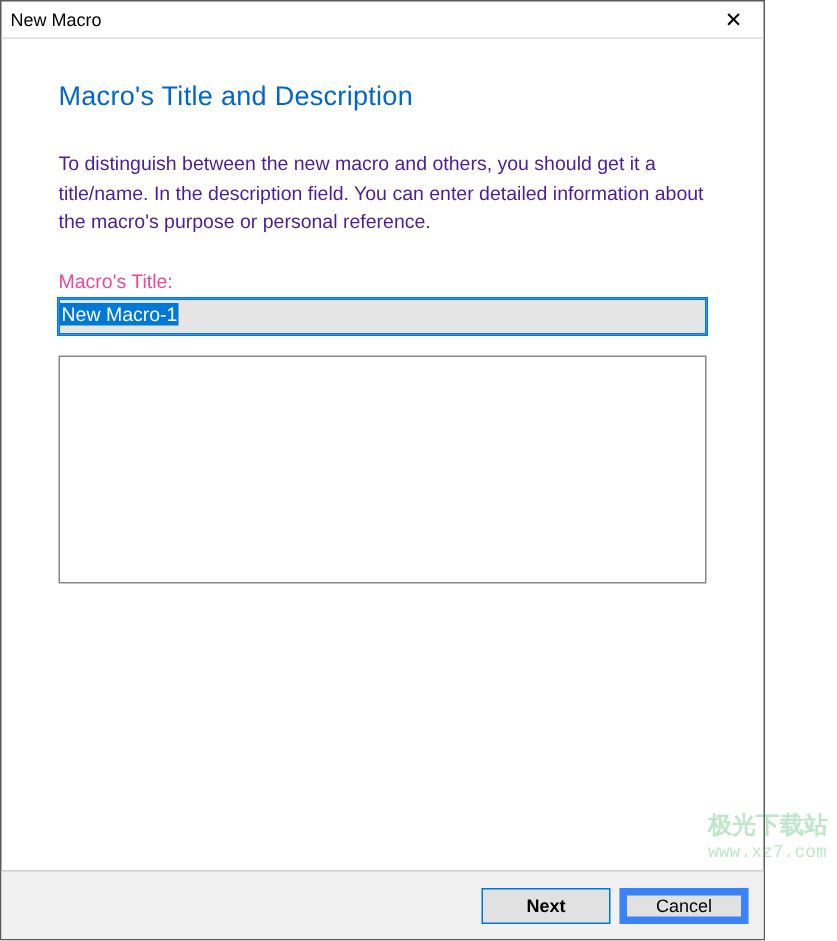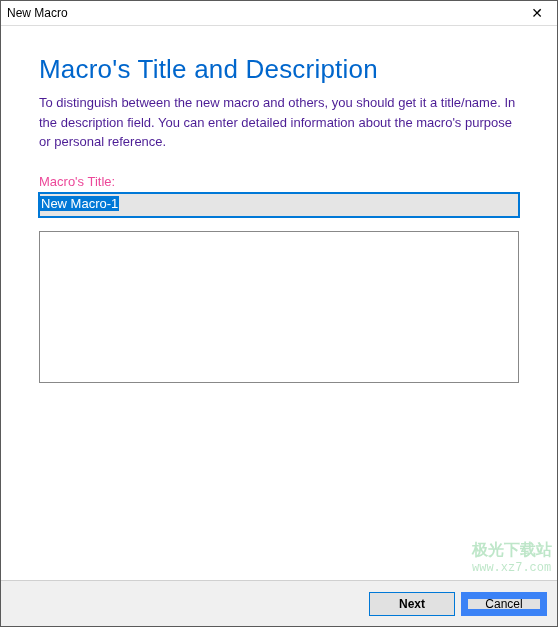--- a/index.html
+++ b/index.html
@@ -9,21 +9,21 @@
     }
     body {
       font-family: "Segoe UI", Tahoma, sans-serif;
       background: #fff;
       width: 558px;
       height: 627px;
       overflow: hidden;
       position: relative;
     }
     .window {
-      width: 558px;
+      width: 510px;
       height: 627px;
       border: 1px solid #5a5a5a;
       background: #fff;
       display: flex;
       flex-direction: column;
     }
     .titlebar {
       height: 25px;
       display: flex;
       align-items: center;
@@ -46,24 +46,24 @@
       font-family: Arial, sans-serif;
       cursor: pointer;
     }
     .content {
       flex: 1;
       padding: 28px 38px 0 38px;
       display: flex;
       flex-direction: column;
     }
     .heading {
-      font-size: 26px;
+      font-size: 18px;
       color: #0066cc;
       font-weight: normal;
-      margin-bottom: 8px;
+      margin-bottom: 24px;
       letter-spacing: 0.2px;
     }
     .instruction {
       font-size: 13px;
       color: #4c1d95;
       line-height: 1.5;
       margin-bottom: 22px;
     }
     .field-label {
       font-size: 13px;
@@ -105,21 +105,21 @@
       height: 46px;
       display: flex;
       align-items: center;
       justify-content: flex-end;
       padding: 0 10px;
       gap: 6px;
     }
     .btn {
       width: 86px;
       height: 24px;
-      border: 7px solid #3b82f6;
+      border: 5px solid #3b82f6;
       background: #e1e1e1;
       font-size: 12px;
       font-family: "Segoe UI", Tahoma, sans-serif;
       cursor: pointer;
       text-align: center;
       display: flex;
       align-items: center;
       justify-content: center;
     }
     .btn.primary {

